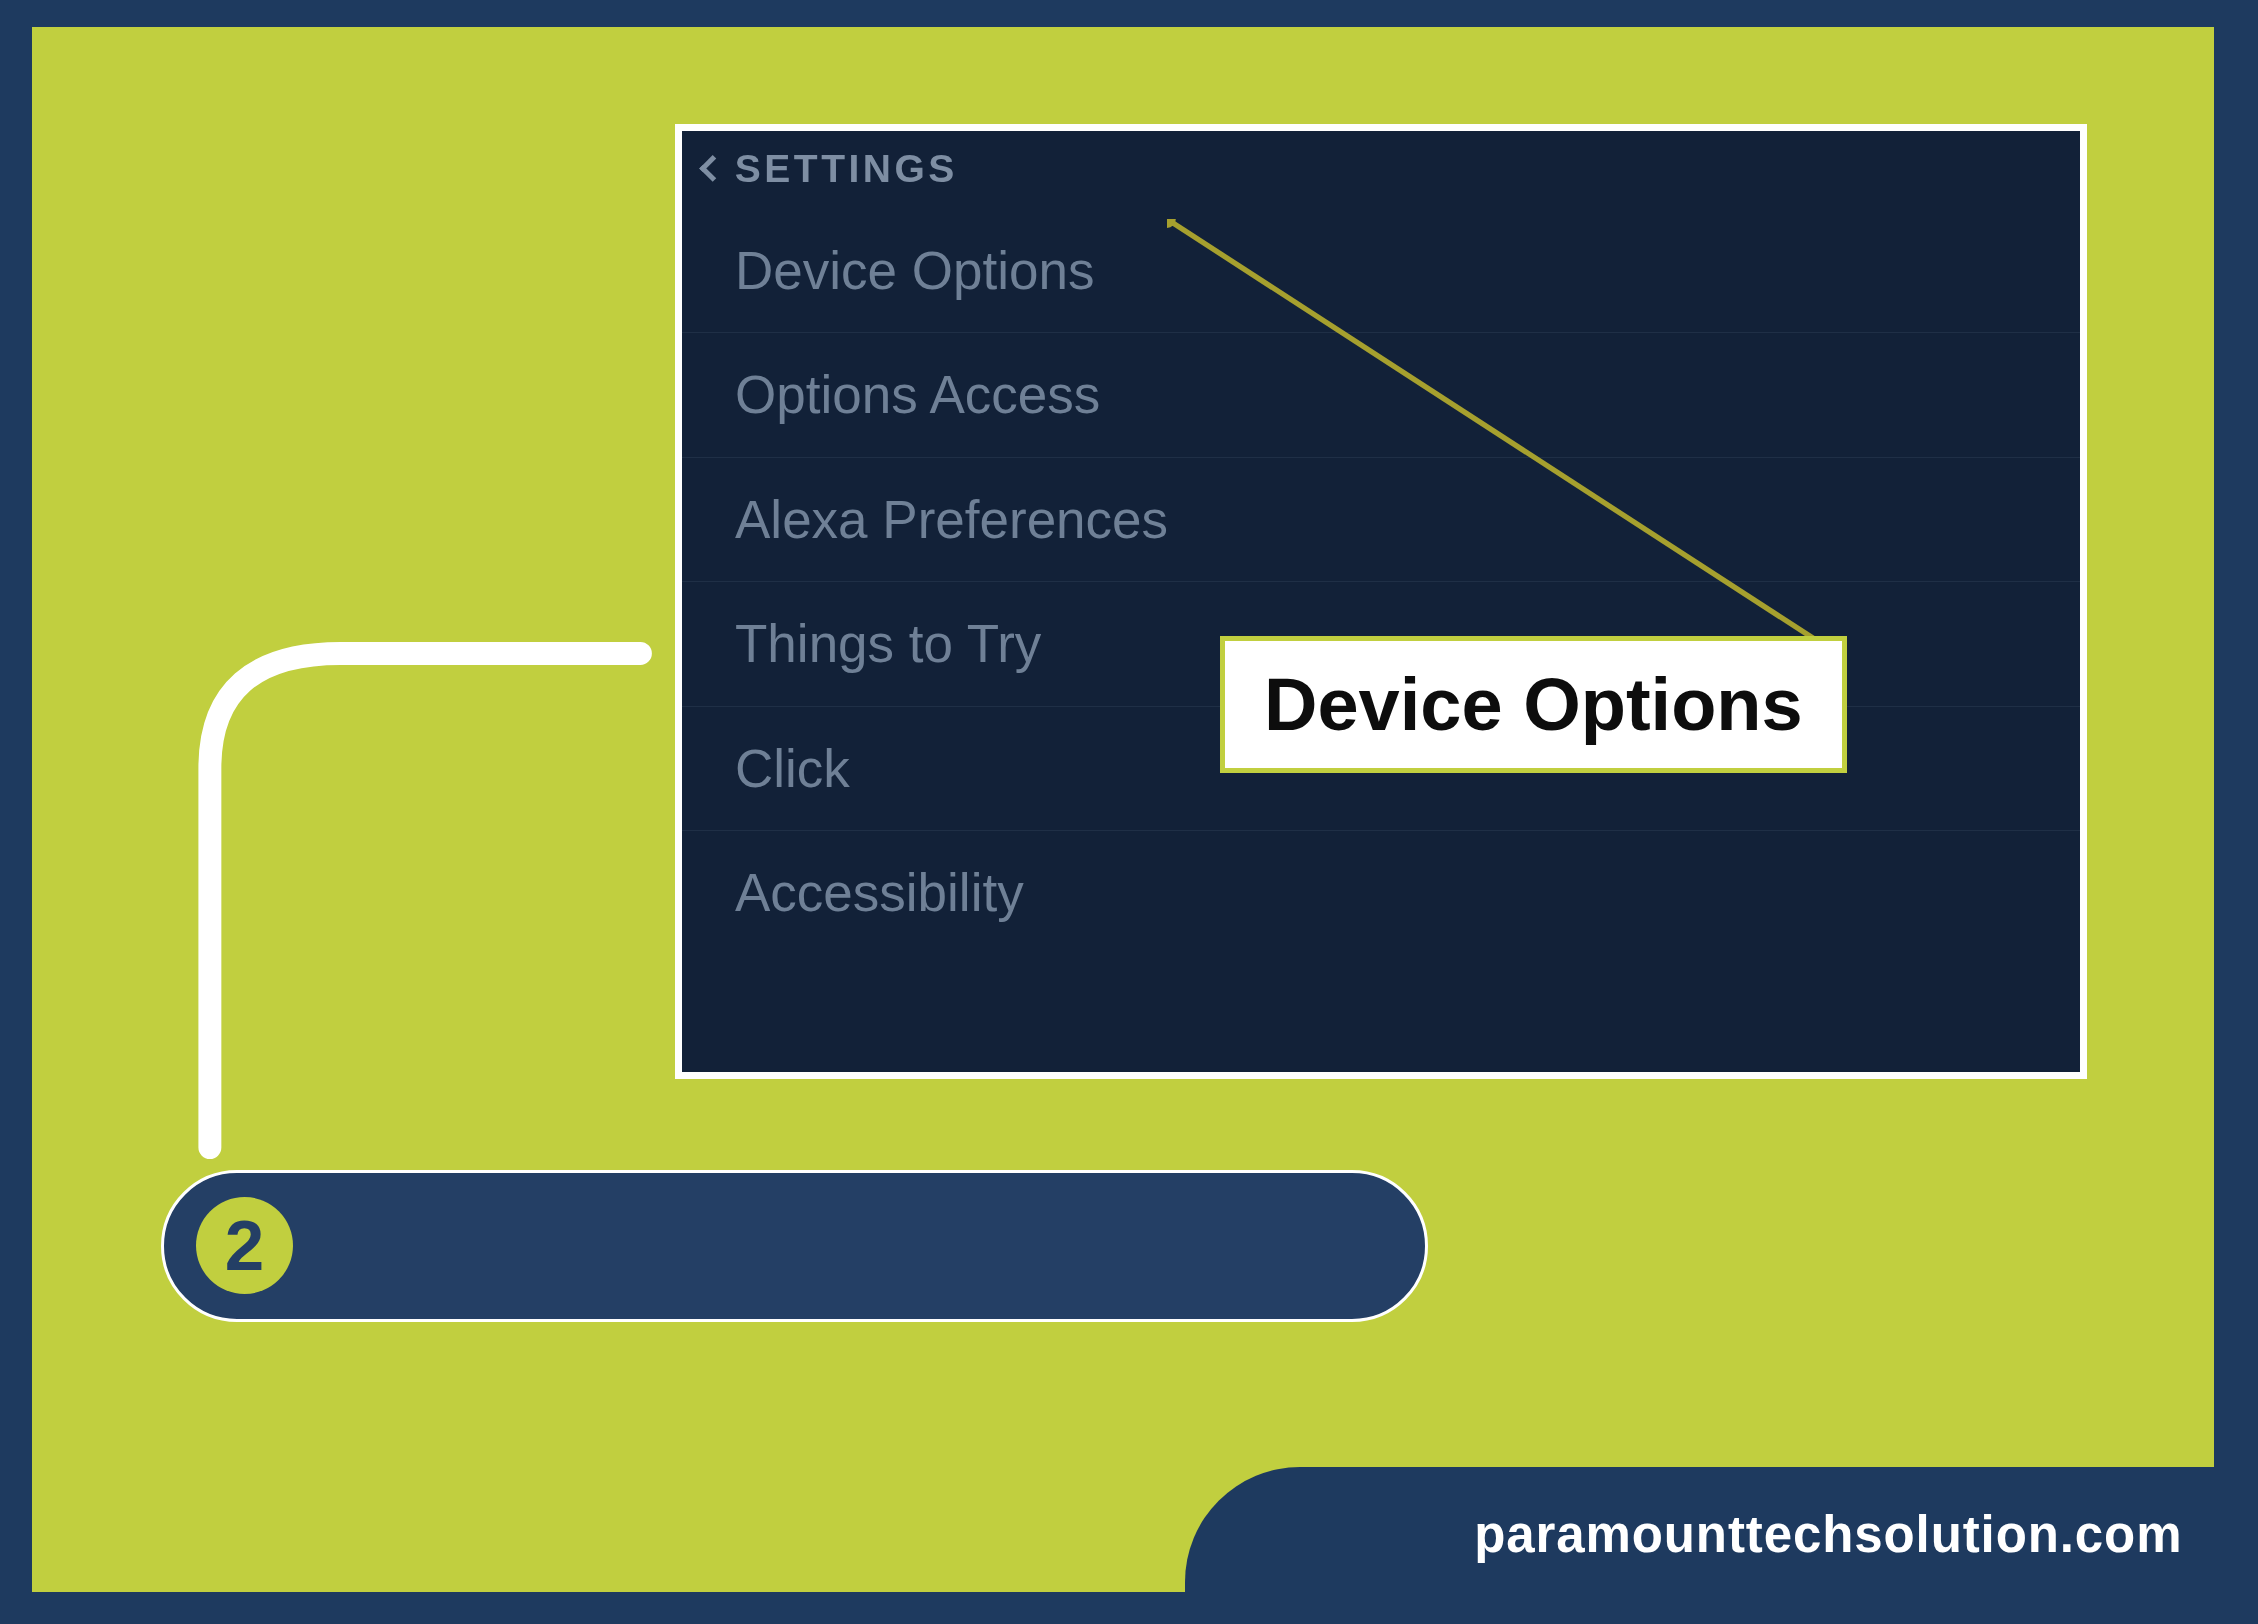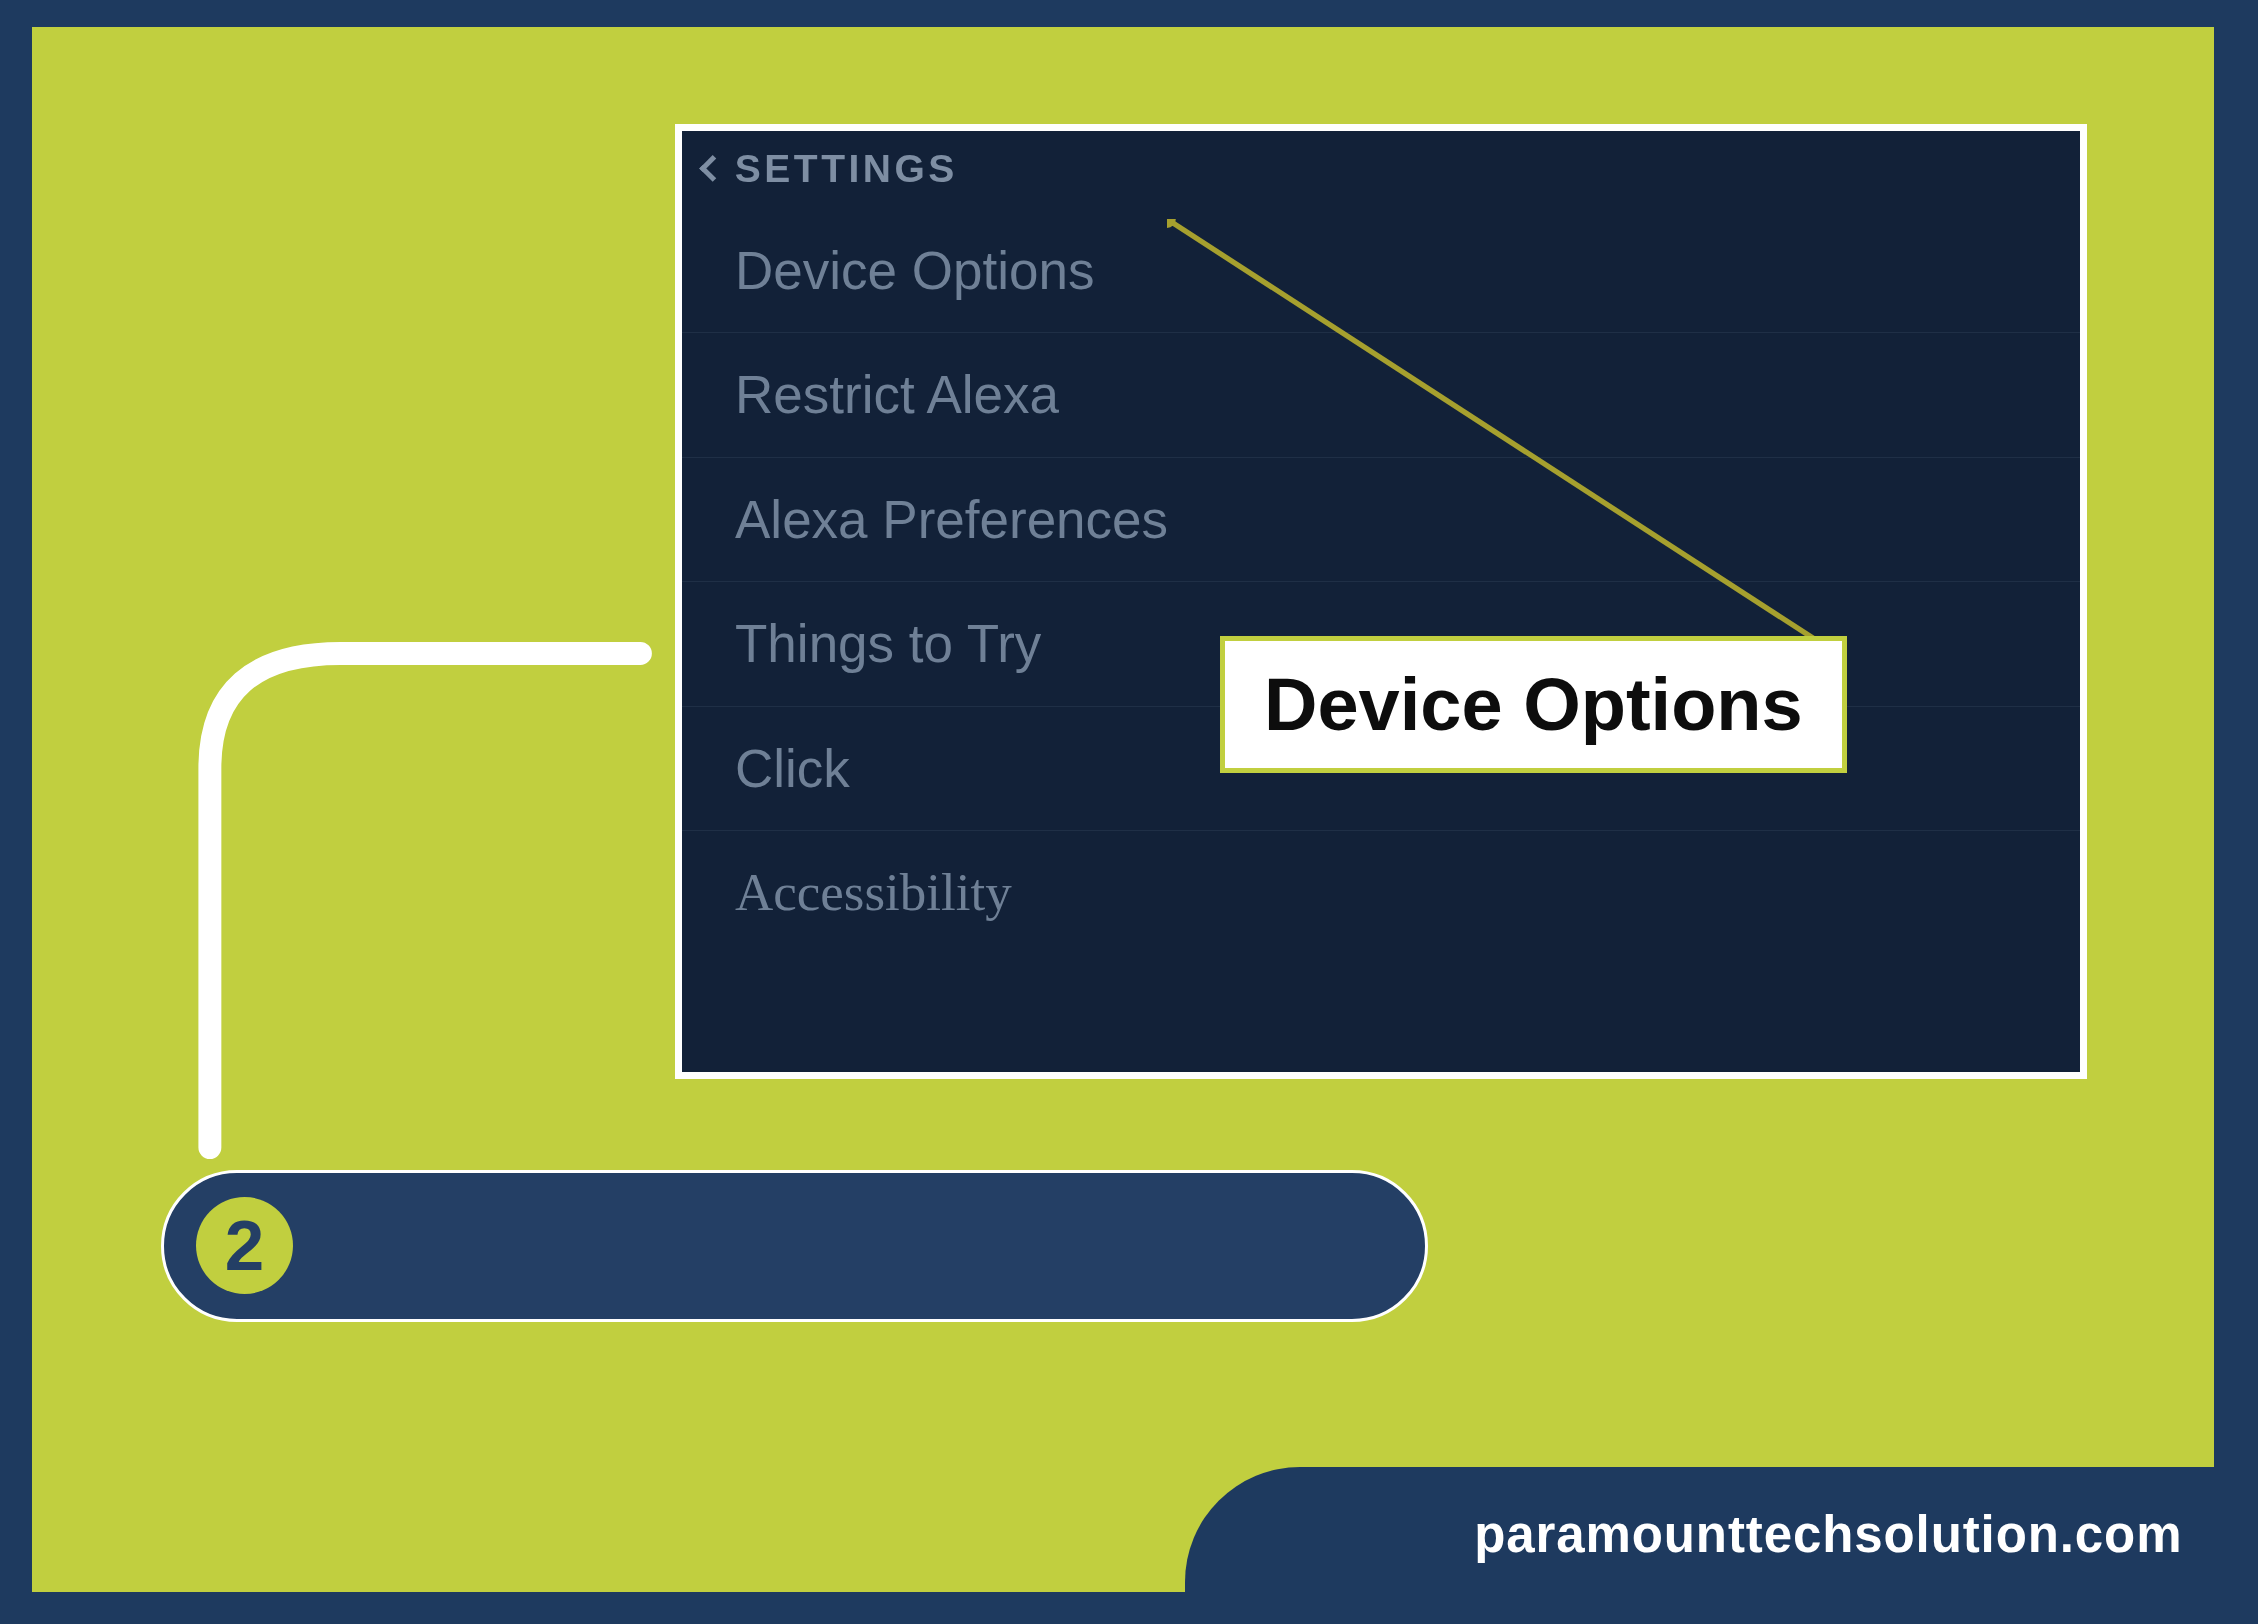--- a/index.html
+++ b/index.html
@@ -175,25 +175,25 @@
   <div class="inner">
 
     <div class="shot">
       <div class="shot-back">
         <span class="chev"></span>
         <span>SETTINGS</span>
       </div>
 
       <div class="shot-list">
         <div class="shot-item">Device Options</div>
-        <div class="shot-item">Restrict Alexa</div>
+        <div class="shot-item">Options Access</div>
         <div class="shot-item">Alexa Preferences</div>
         <div class="shot-item">Things to Try</div>
         <div class="shot-item">Click</div>
-        <div class="shot-item" style="border-bottom:0;font-family:Liberation Serif, serif;">Accessibility</div>
+        <div class="shot-item" style="border-bottom:0;">Accessibility</div>
       </div>
 
       <svg class="leader" width="794" height="459" viewBox="0 0 900 520">
         <line x1="0" y1="0" x2="740" y2="480" stroke="#a6a02e" stroke-width="6"></line>
         <circle cx="0" cy="0" r="10" fill="#a6a02e"></circle>
       </svg>
 
       <div class="callout">
         <span>Device Options</span>
       </div>

